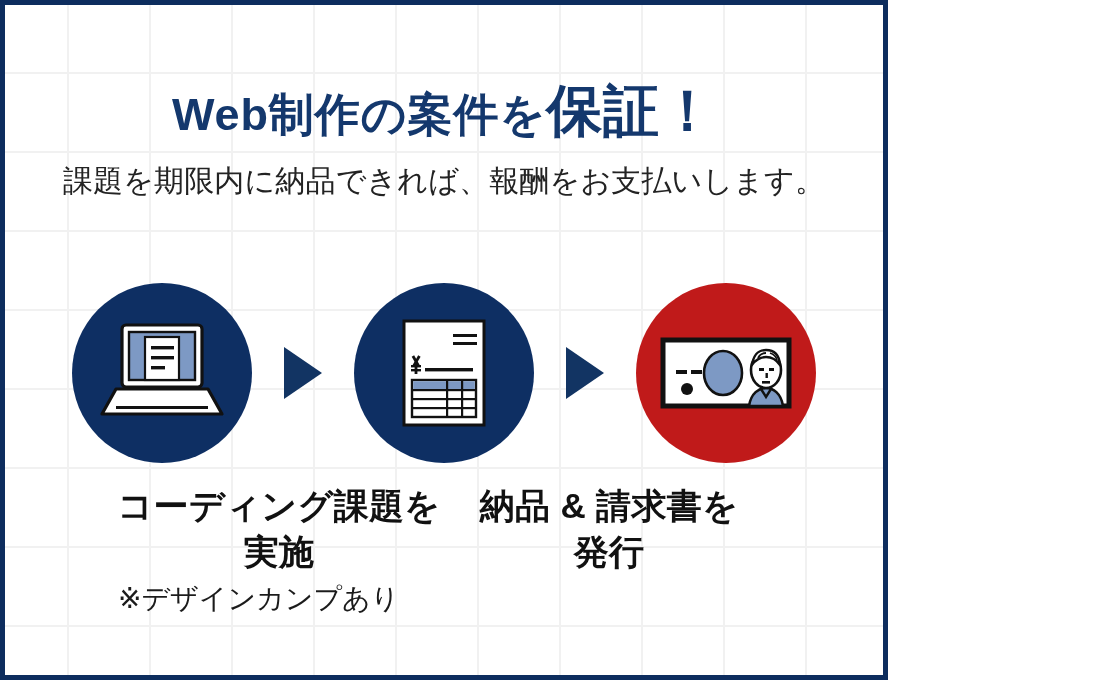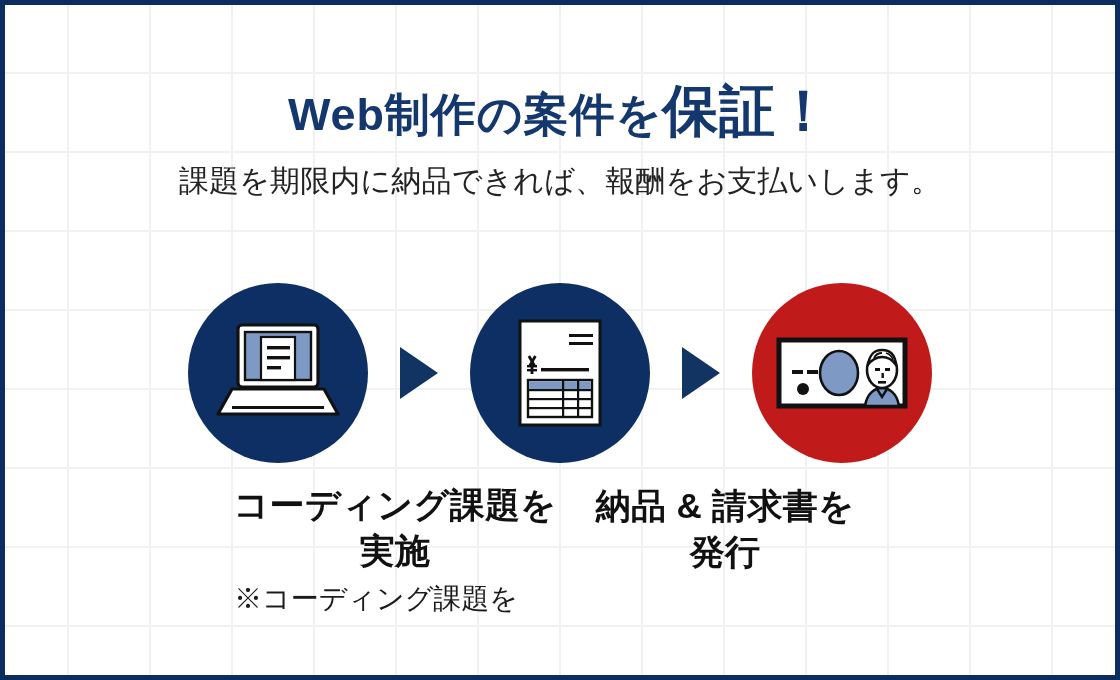--- a/index.html
+++ b/index.html
@@ -12,21 +12,21 @@
     height: 680px;
     overflow: hidden;
     font-family: "Liberation Sans", "DejaVu Sans", sans-serif;
     background: #ffffff;
   }
 
   
   .poster {
     position: relative;
     box-sizing: border-box;
-    width: 1120px;
+    width: 888px;
     height: 680px;
     border: 5px solid #0d2d5e;
     background-color: #ffffff;
     background-image:
       linear-gradient(to right,  #f1f1f1 2px, transparent 2px),
       linear-gradient(to bottom, #f1f1f1 2px, transparent 2px);
     background-size: 82px 79px;
     background-position: -20px -12px;
     overflow: hidden;
   }
@@ -111,21 +111,21 @@
     height: 170px;
     display: flex;
     justify-content: center;
   }
   .caption-col {
     width: 330px;
     flex: 0 0 auto;
     text-align: center;
     box-sizing: border-box;
   }
-  .caption-col.c1 { width: 330px; font-family: Liberation Serif, serif; }
+  .caption-col.c1 { width: 330px; }
   .caption-col.c2 { width: 330px; }
   .caption-col.c3 { width: 330px; }
 
   .caption-main {
     font-size: 35px;
     font-weight: 700;
     line-height: 1.32;
     color: #111111;
     letter-spacing: 0.01em;
     white-space: pre-line;
@@ -257,21 +257,21 @@
       </span>
     </div>
 
   </div>
 
   <div class="captions">
 
     <div class="caption-col c1">
       <div class="caption-main">コーディング課題を
 実施</div>
-      <div class="caption-note">※コーディング課題を</div>
+      <div class="caption-note">※デザインカンプあり</div>
     </div>
 
     <div class="caption-col c2">
       <div class="caption-main">納品 &amp; 請求書を
 発行</div>
     </div>
 
 
   </div>
 

